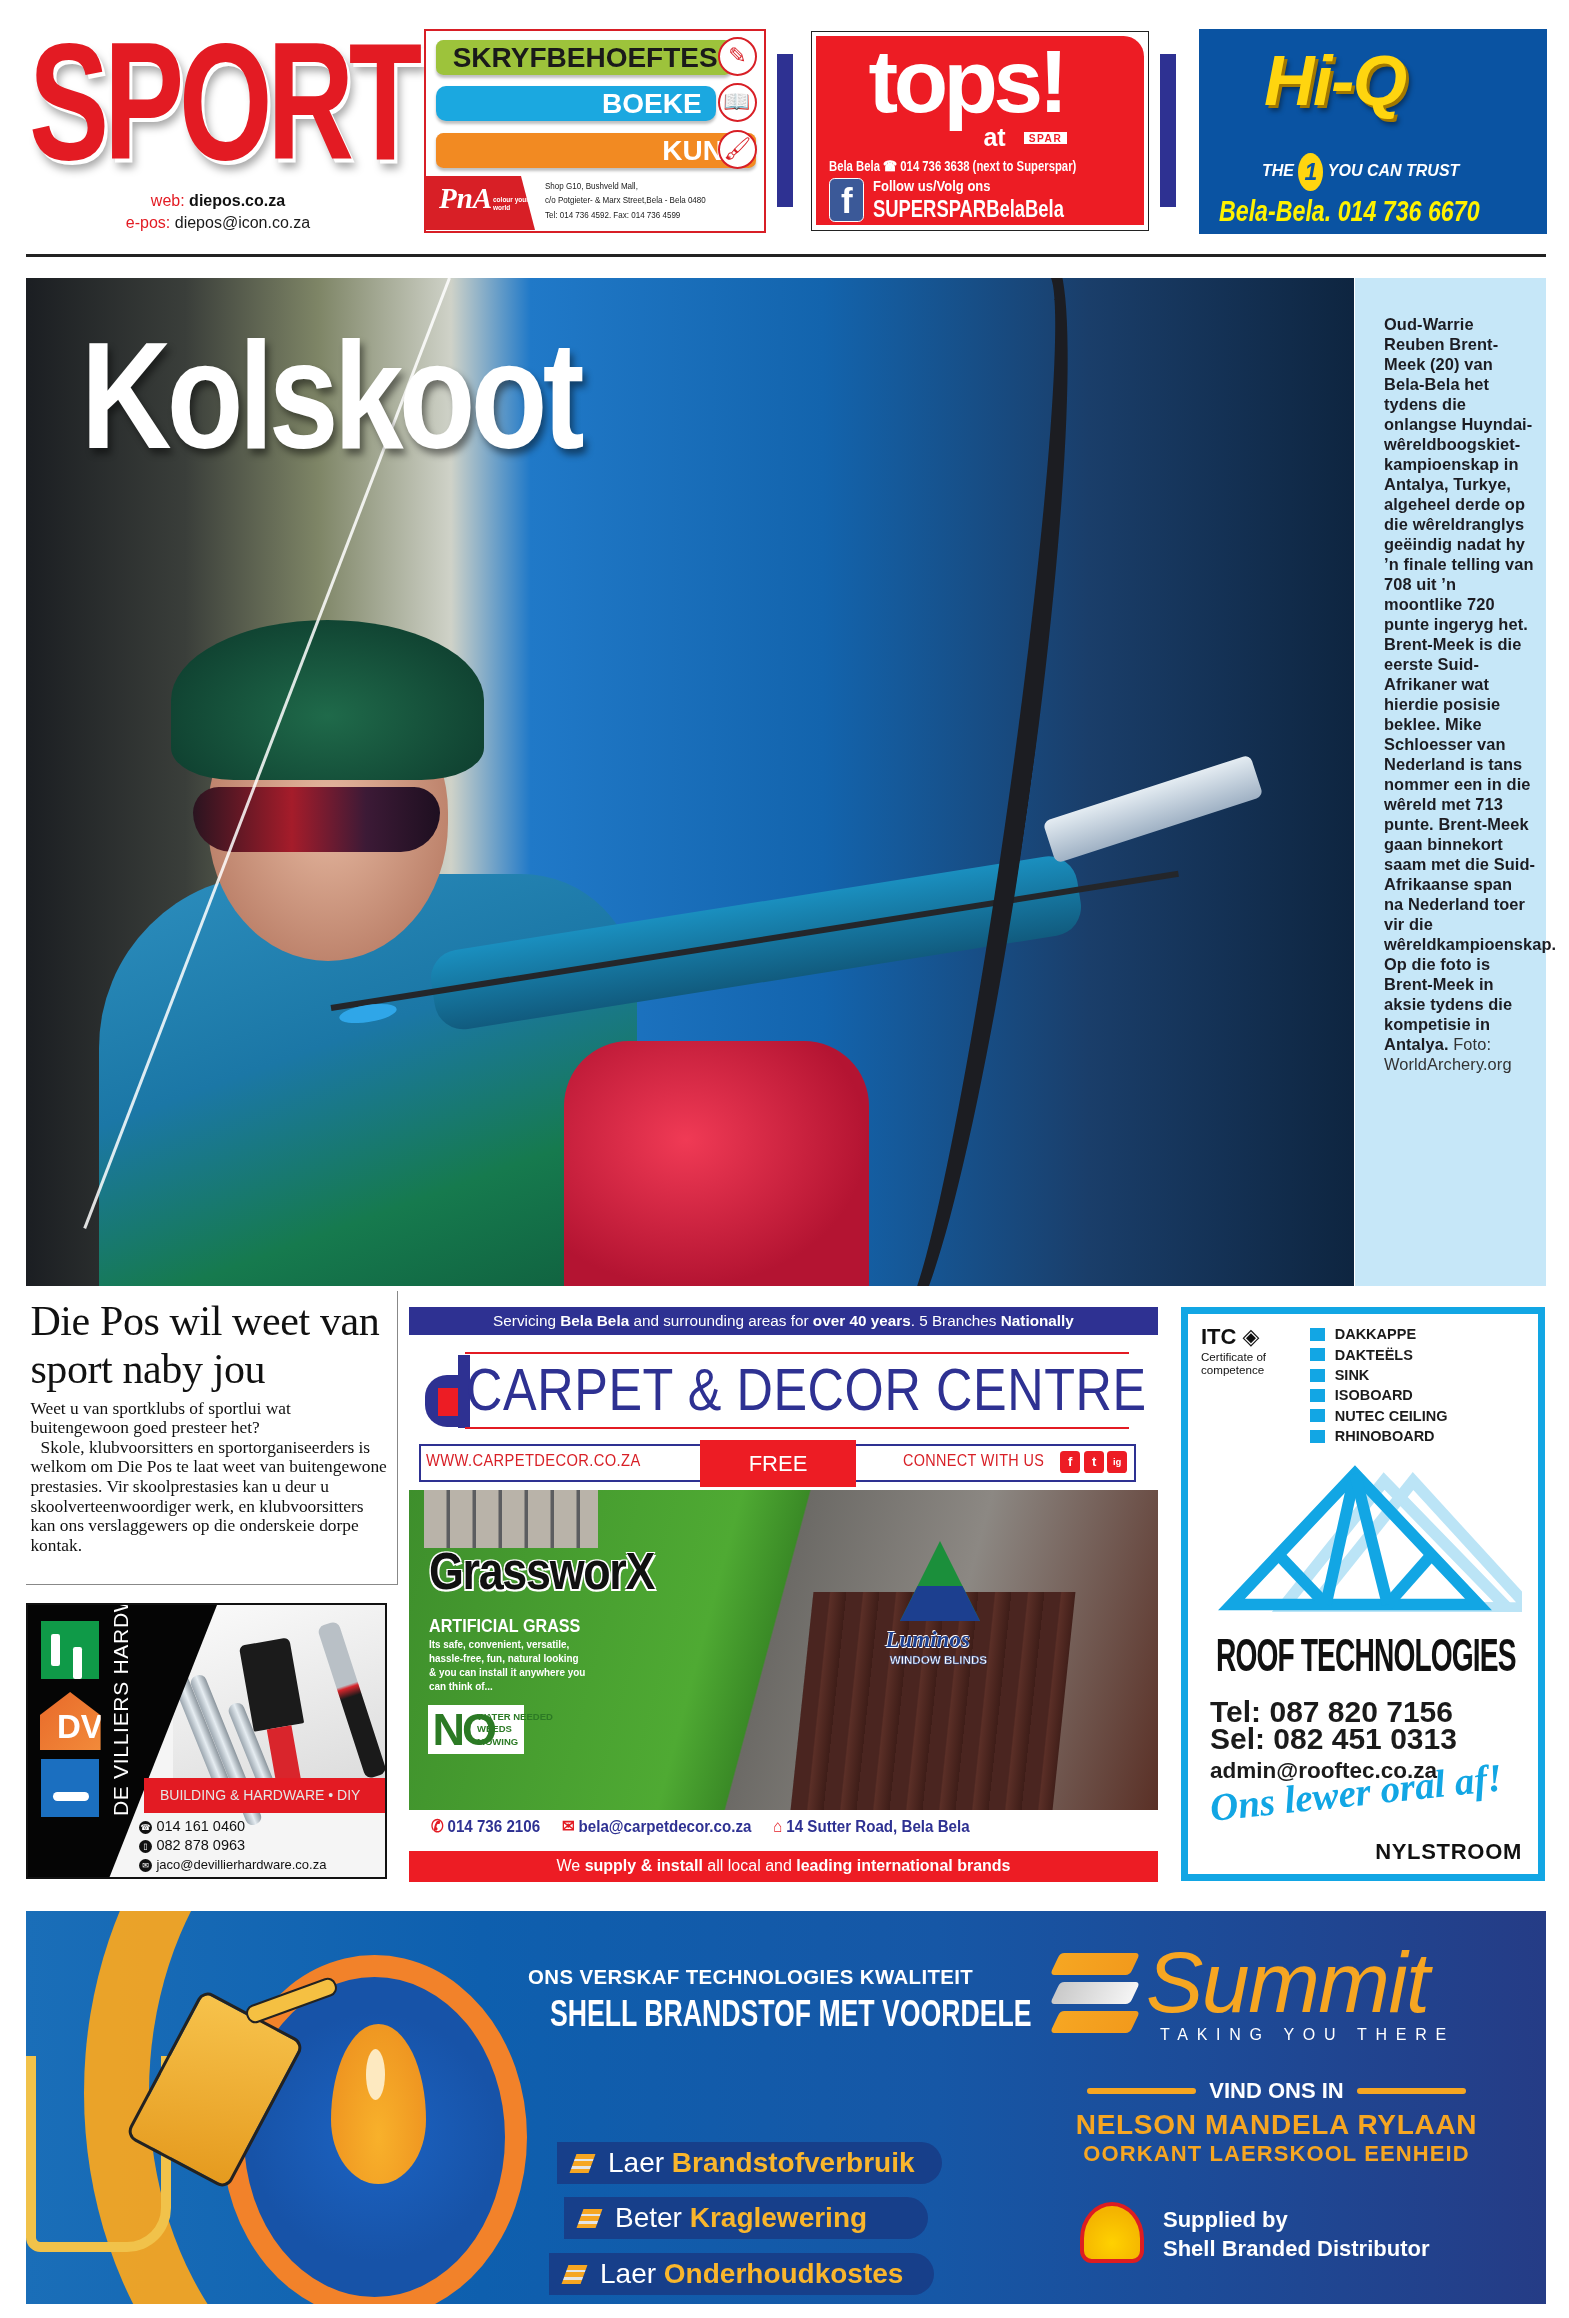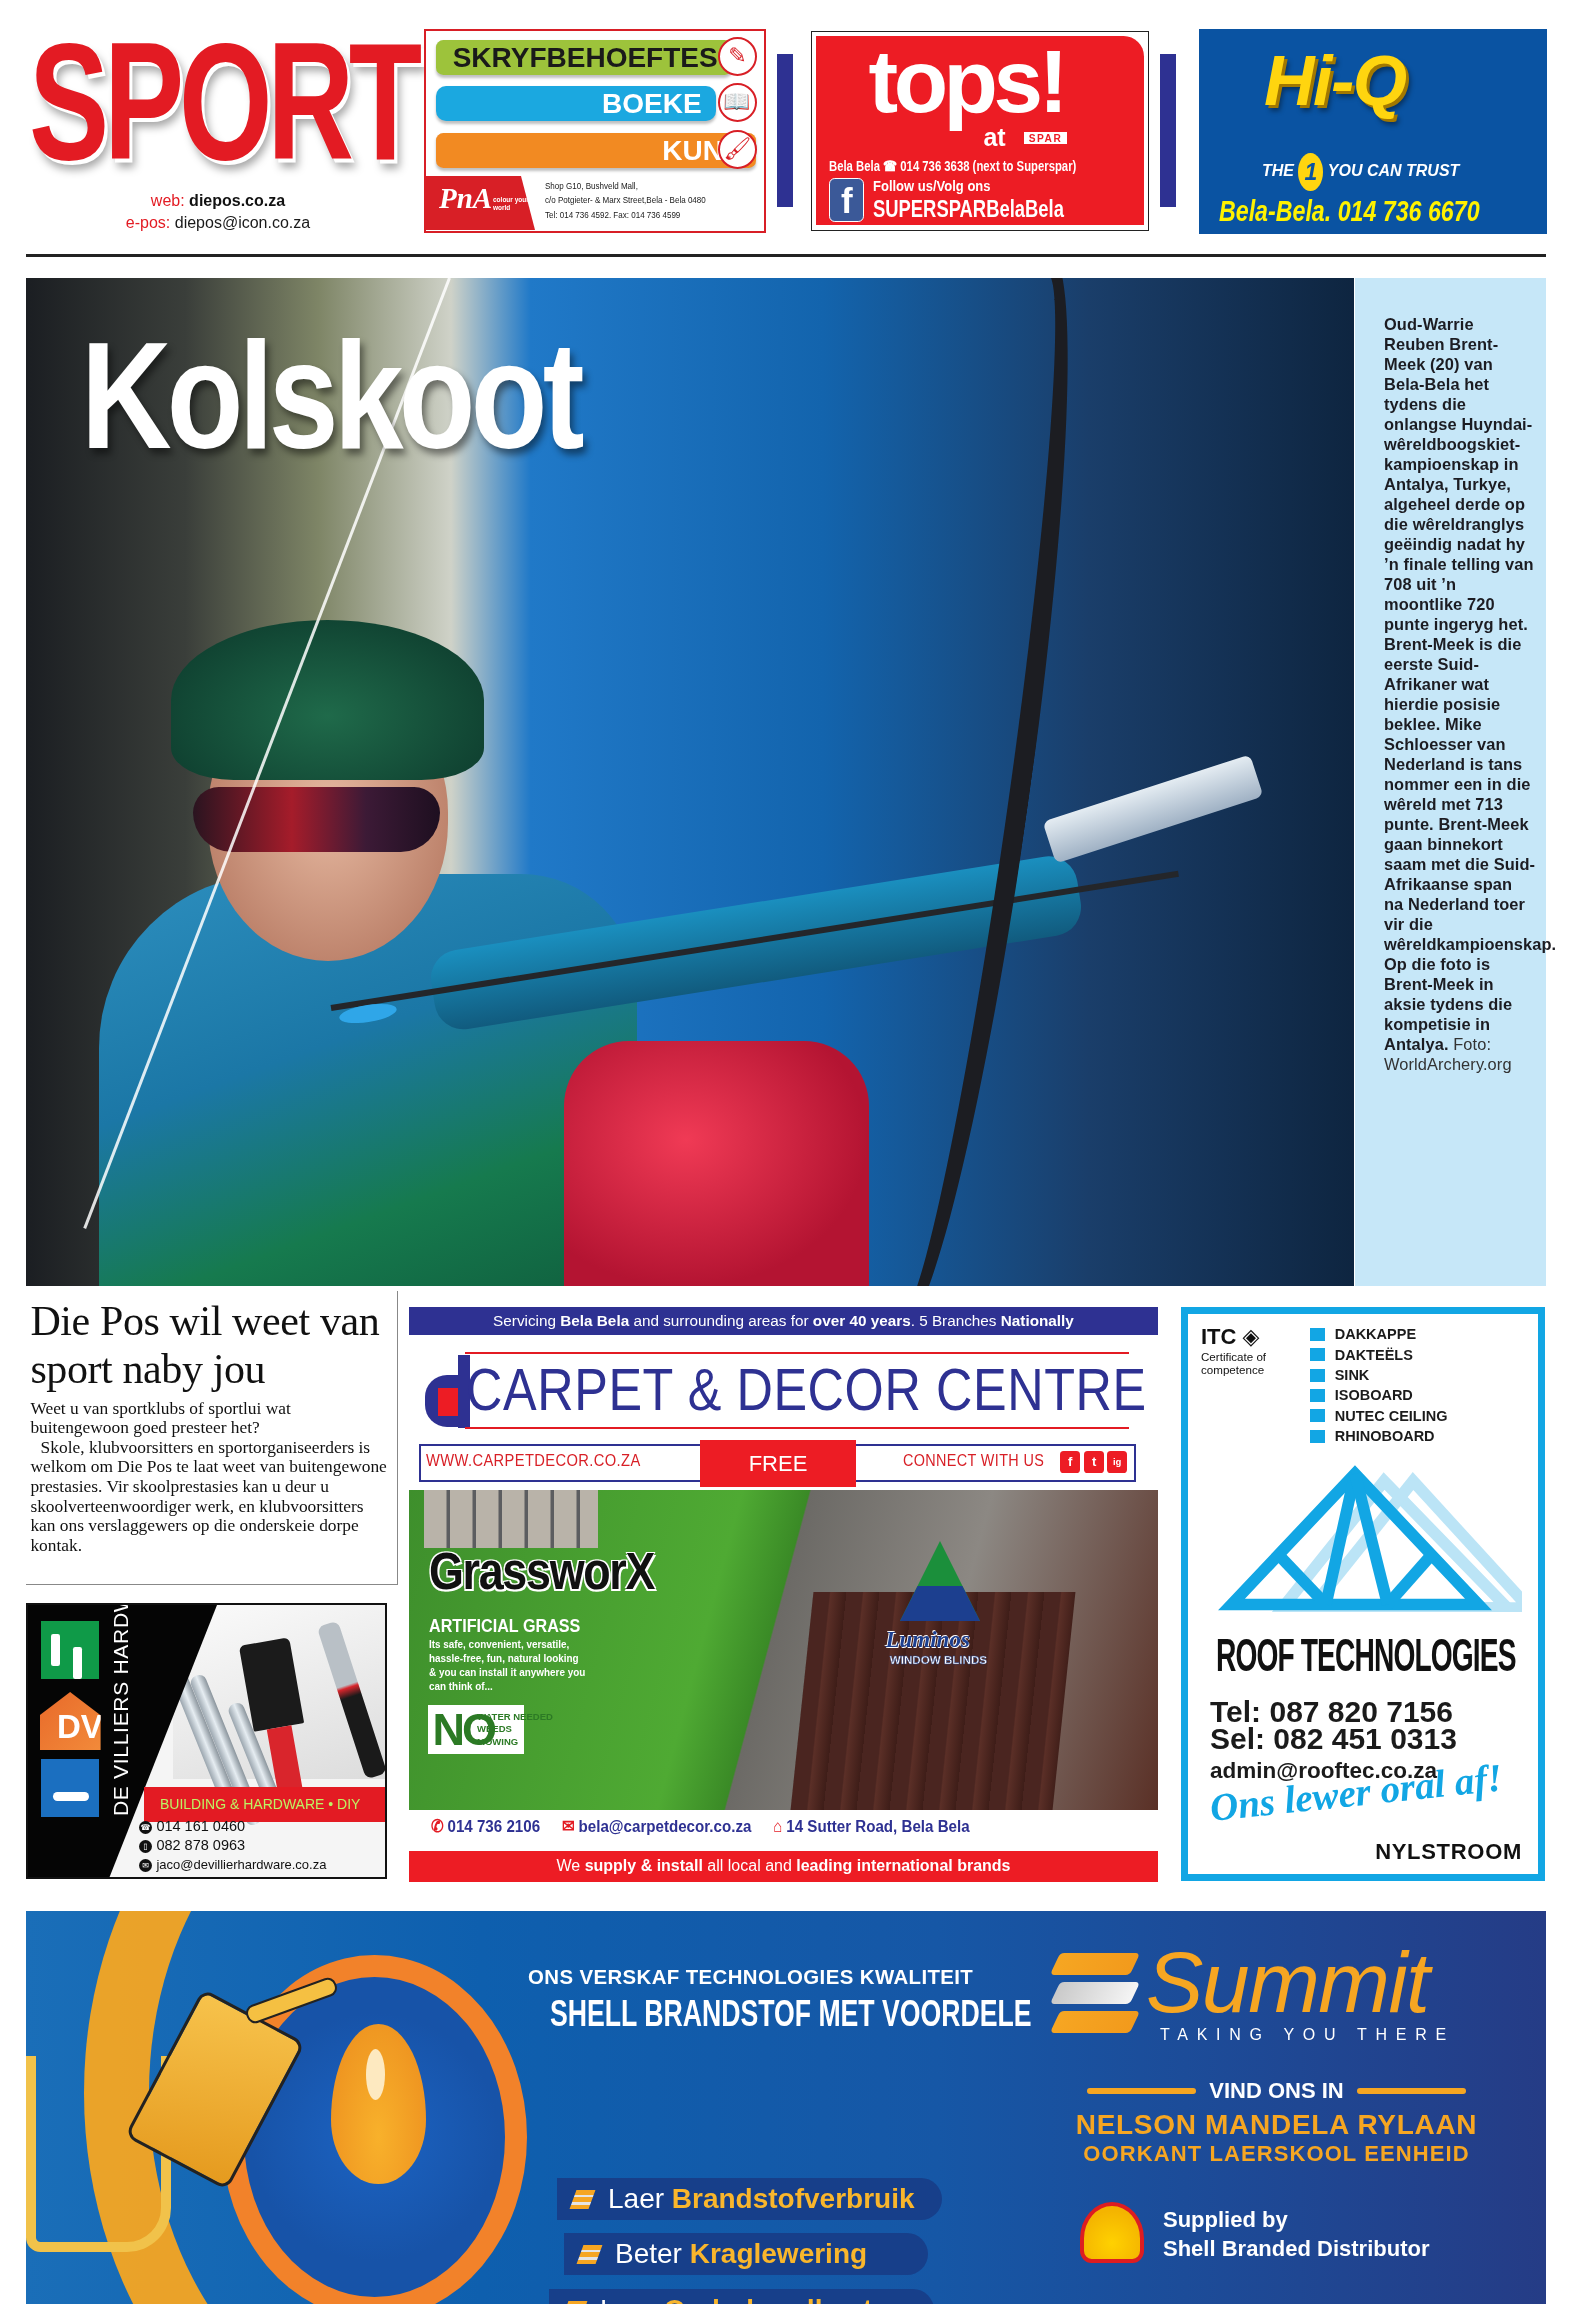--- a/index.html
+++ b/index.html
@@ -79,21 +79,21 @@
   .dvh-house { position: absolute; left: 11.6px; top: 87px; width: 61px; height: 58px; background: linear-gradient(135deg,#e86a2a,#f28a3a); clip-path: polygon(50% 0,100% 40%,100% 100%,0 100%,0 40%); }
   .dvh-house span { position: absolute; left: 17.4px; top: 16px; color: #fff; font-weight: 900; font-size: 33px; }
   .dvh-sq2 { position: absolute; left: 13px; top: 154px; width: 58px; height: 58px; background: #1b6fc0; }
   .dvh-sq2::after { content: ""; position: absolute; left: 11.6px; top: 33px; width: 36px; height: 8.7px; background: #fff; border-radius: 4.4px; }
   .dvh-name { position: absolute; left: 81px; top: 211px; width: 196px; color: #fff; font-size: 21px; letter-spacing: 0.7px; transform: rotate(-90deg); transform-origin: left top; white-space: nowrap; }
   .dvh-tools { position: absolute; left: 145px; top: 0; width: 218px; height: 174px; background: linear-gradient(160deg,#fbfbfb,#dcdcdc); }
   .dvh-brush { position: absolute; left: 218px; top: 36px; width: 51px; height: 87px; background: #1b1b1b; border-radius: 5.8px 5.8px 1.5px 1.5px; transform: rotate(-10deg); }
   .dvh-brush::after { content: ""; position: absolute; left: 13px; top: 87px; width: 25px; height: 80px; background: #d9252c; border-radius: 0 0 8.7px 8.7px; }
   .dvh-wrench { position: absolute; width: 16px; height: 160px; background: linear-gradient(90deg,#9aa5ae,#e6edf2,#8a949c); border-radius: 7.3px; transform: rotate(-22deg); }
   .dvh-pliers { position: absolute; left: 313px; top: 14.5px; width: 22px; height: 160px; background: linear-gradient(180deg,#b9c0c6 0,#b9c0c6 40%,#d9252c 42%,#1a1a1a 48%); border-radius: 7.3px; transform: rotate(-18deg); }
-  .dvh-redbar { position: absolute; left: 116px; top: 182px; width: 247px; height: 35px; background: #e31b23; color: #bef264; font-size: 14px; line-height: 35px; padding-left: 16px; white-space: nowrap; }
+  .dvh-redbar { position: absolute; left: 116px; top: 173px; width: 247px; height: 35px; background: #e31b23; color: #e5e5e5; font-size: 14px; line-height: 35px; padding-left: 16px; white-space: nowrap; }
   .dvh-contact { position: absolute; left: 111px; top: 212px; font-size: 14.5px; line-height: 19px; color: #111; }
   .dvh-contact .ico { display: inline-block; width: 13px; height: 13px; border-radius: 50%; background: #111; color: #fff; font-size: 8px; text-align: center; line-height: 13px; margin-right: 4.4px; vertical-align: middle; }
 
   
   .cdc { left: 409px; top: 1307px; width: 755px; height: 574px; background: #fff; }
   .cdc-top { position: absolute; left: 0; top: 0; width: 749px; height: 28px; background: #2e3192; color: #fff; font-size: 15.3px; line-height: 28px; text-align: center; }
   .cdc-top b { font-weight: bold; }
   .cdc-logo { position: absolute; left: 16px; top: 48px; width: 51px; height: 73px; }
   .cdc-logo .d1 { position: absolute; left: 0; top: 20.4px; width: 33px; height: 52px; background: #2e3192; border-radius: 22px 0 0 22px; }
   .cdc-logo .d2 { position: absolute; left: 33px; top: 0; width: 11.6px; height: 73px; background: #2e3192; }
@@ -146,21 +146,21 @@
   .summit .ring { position: absolute; left: 196px; top: 44px; width: 305px; height: 364px; border-radius: 50%; border: 22px solid #f2822a; background: radial-gradient(circle, #1c63c2 0, #1753a8 60%); }
   .summit .drop { position: absolute; left: 305px; top: 113px; width: 95px; height: 160px; background: radial-gradient(ellipse at 50% 70%, #f8b12b, #ee9320 80%); border-radius: 50% 50% 50% 50% / 60% 60% 40% 40%; }
   .summit .drop::after { content: ""; position: absolute; left: 35px; top: 25.4px; width: 19px; height: 51px; background: #fde9c0; border-radius: 50%; }
   .summit .nozzle { position: absolute; left: 131px; top: 95px; width: 116px; height: 167px; background: linear-gradient(160deg,#f7c34c,#e59a1e); border: 3.6px solid #222; border-radius: 11.6px; transform: rotate(28deg); }
   .summit .spout { position: absolute; left: 218px; top: 80px; width: 95px; height: 19px; background: #f5c042; border: 2.9px solid #222; border-radius: 8.7px; transform: rotate(-20deg); }
   .summit .hose { position: absolute; left: 0; top: 145px; width: 145px; height: 196px; border: 10.2px solid #f1c24a; border-top: none; border-radius: 0 0 44px 14.5px; }
   .sum-mid { position: absolute; left: 502px; top: 55px; width: 509px; color: #fff; text-align: left; }
   .sum-mid .l1 { font-weight: 900; font-size: 20.4px; letter-spacing: 0.4px; white-space: nowrap; }
   .sum-mid .l2 { font-weight: 900; font-size: 36px; margin-left: 22px; margin-top: 4.4px; transform: scaleX(0.74); transform-origin: left; white-space: nowrap; }
   .sum-mid .l3 { font-weight: 900; font-size: 26px; margin-left: 29px; margin-top: 2.9px; white-space: nowrap; }
-  .pill { position: absolute; height: 42px; border-radius: 0 22px 22px 0; background: #173f8a; color: #fff; font-size: 28px; line-height: 42px; white-space: nowrap; padding-left: 51px; margin-top: 36px; }
+  .pill { position: absolute; height: 42px; border-radius: 0 22px 22px 0; background: #173f8a; color: #fff; font-size: 28px; line-height: 42px; white-space: nowrap; padding-left: 51px; }
   .pill .hl { color: #f9b62c; font-weight: 900; }
   .pill .mk { position: absolute; left: 16px; top: 11.6px; width: 19px; height: 19px; background: repeating-linear-gradient(180deg,#f6a622 0,#f6a622 5.1px,#e5e5e5 5.1px,#e5e5e5 7.3px); transform: skewX(-20deg); }
   .sum-right { position: absolute; left: 1018px; top: 29px; width: 473px; text-align: center; }
   .sum-logo-mark { position: absolute; left: 11px; top: 13px; width: 80px; height: 80px; }
   .sum-logo-mark div { position: absolute; left: 0; width: 80px; height: 22px; transform: skewX(-25deg); border-radius: 4.4px; }
   .sum-name { position: absolute; left: 102px; top: -7.3px; color: #f6a622; font-style: italic; font-weight: normal; font-size: 86px; letter-spacing: -1.5px; }
   .sum-tag { position: absolute; left: 116px; top: 86px; color: #fff; font-size: 16px; letter-spacing: 8.7px; white-space: nowrap; }
   .sum-vind { position: absolute; left: 0; top: 138px; width: 465px; color: #fff; font-weight: 900; font-size: 22px; display: flex; align-items: center; justify-content: center; gap: 13px; }
   .sum-vind .ln { display: inline-block; width: 109px; height: 5.1px; background: #f6a622; border-radius: 2.9px; }
   .sum-addr1 { position: absolute; left: 0; top: 169px; width: 465px; color: #f6a622; font-weight: 900; font-size: 28px; letter-spacing: 0.7px; white-space: nowrap; }

